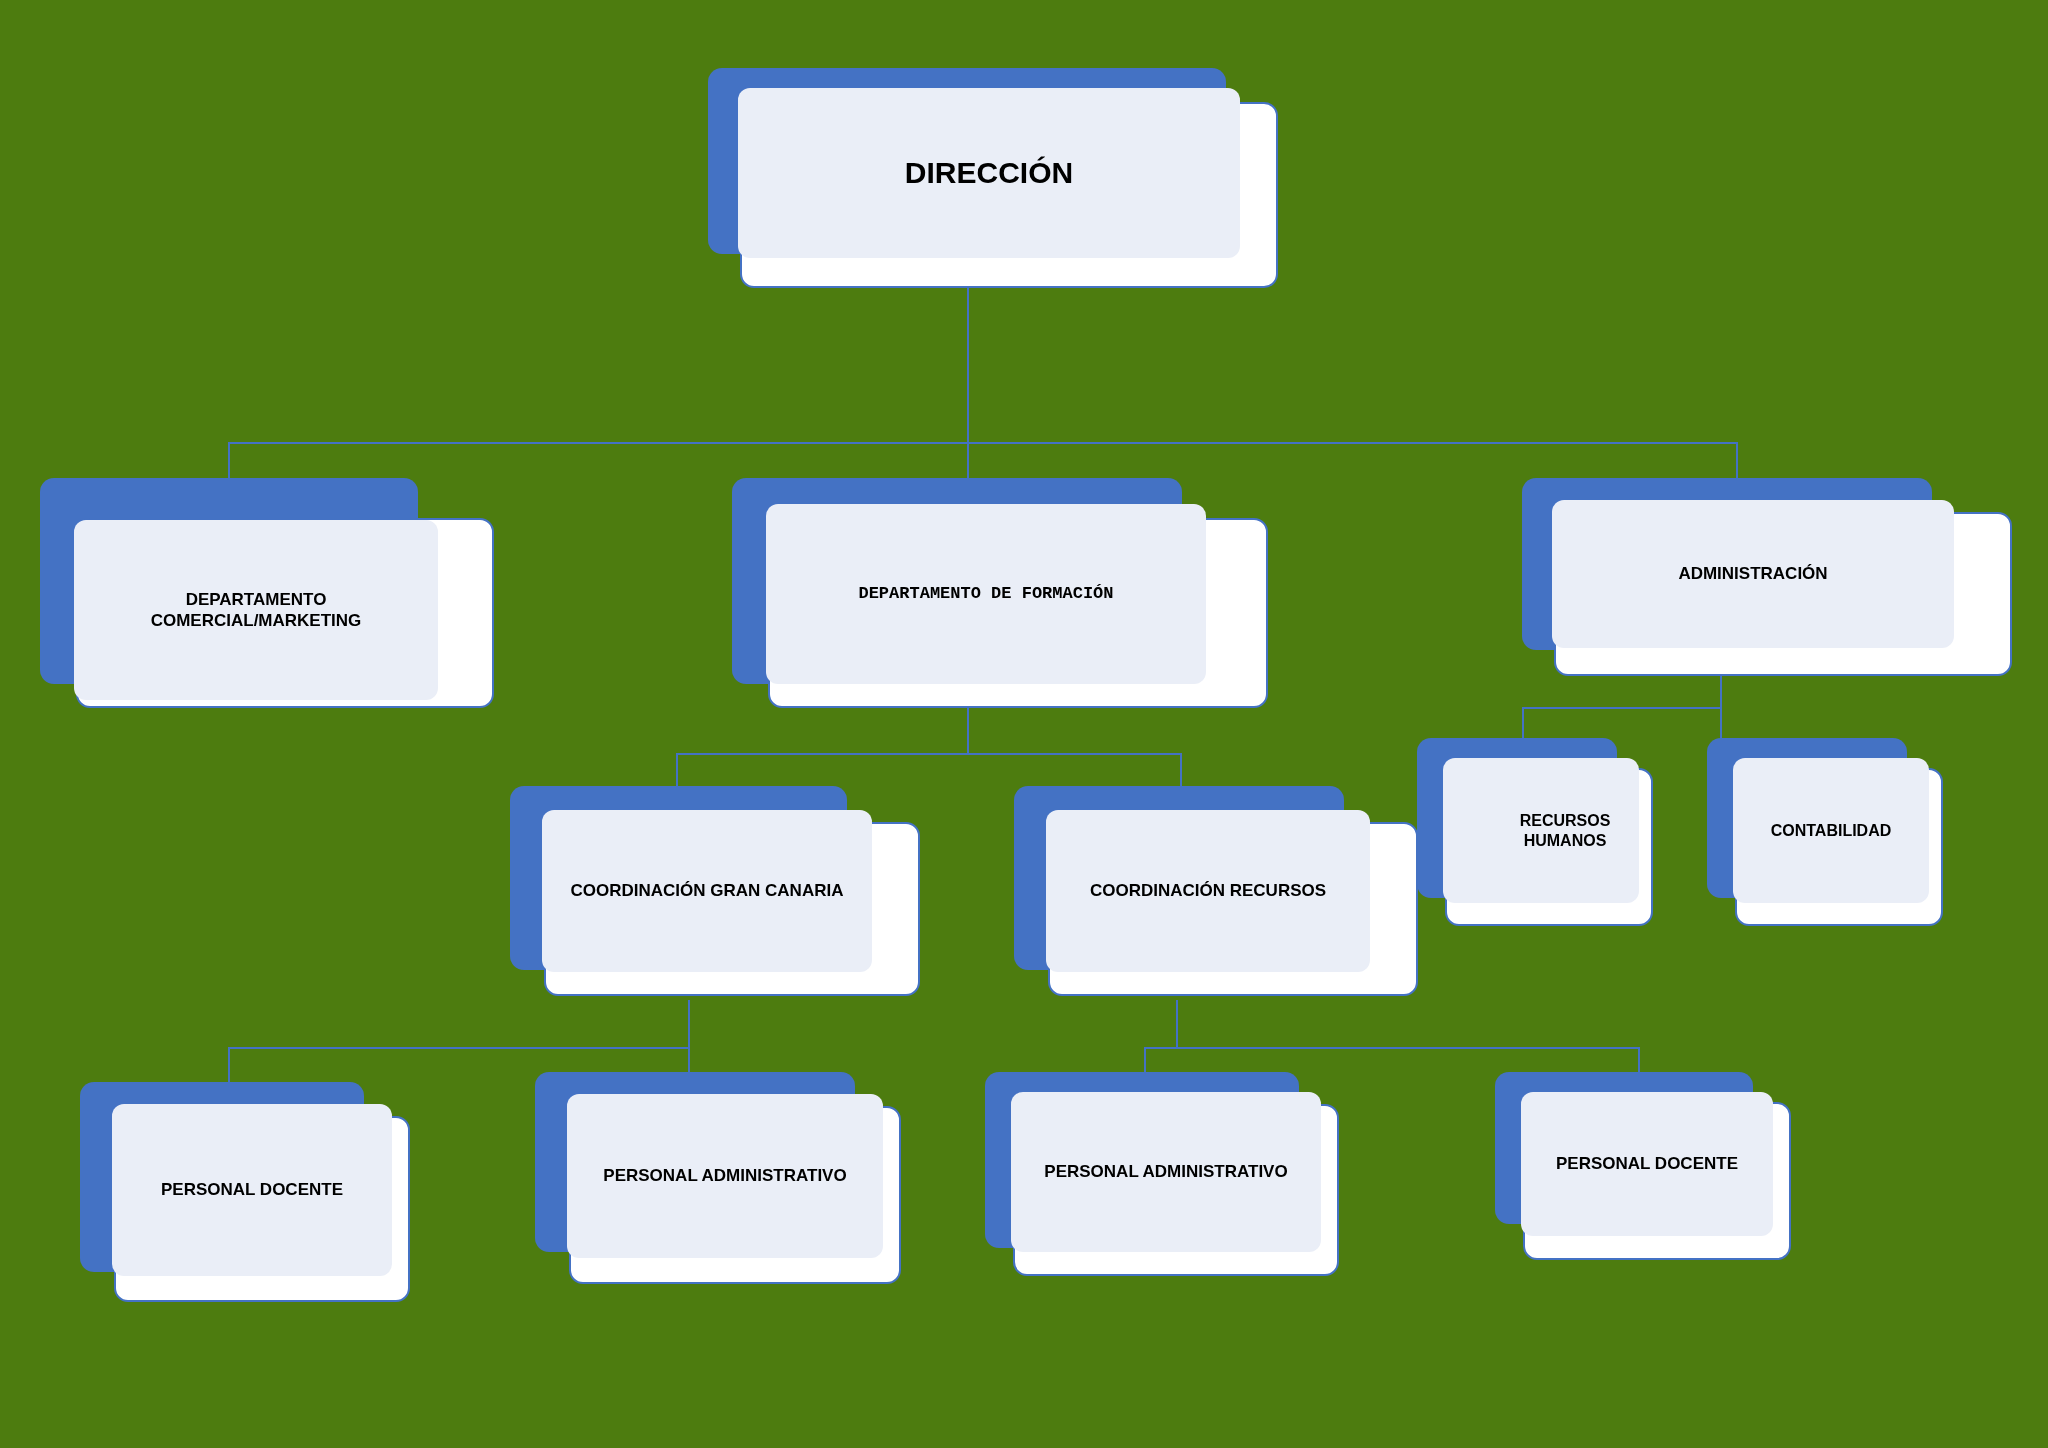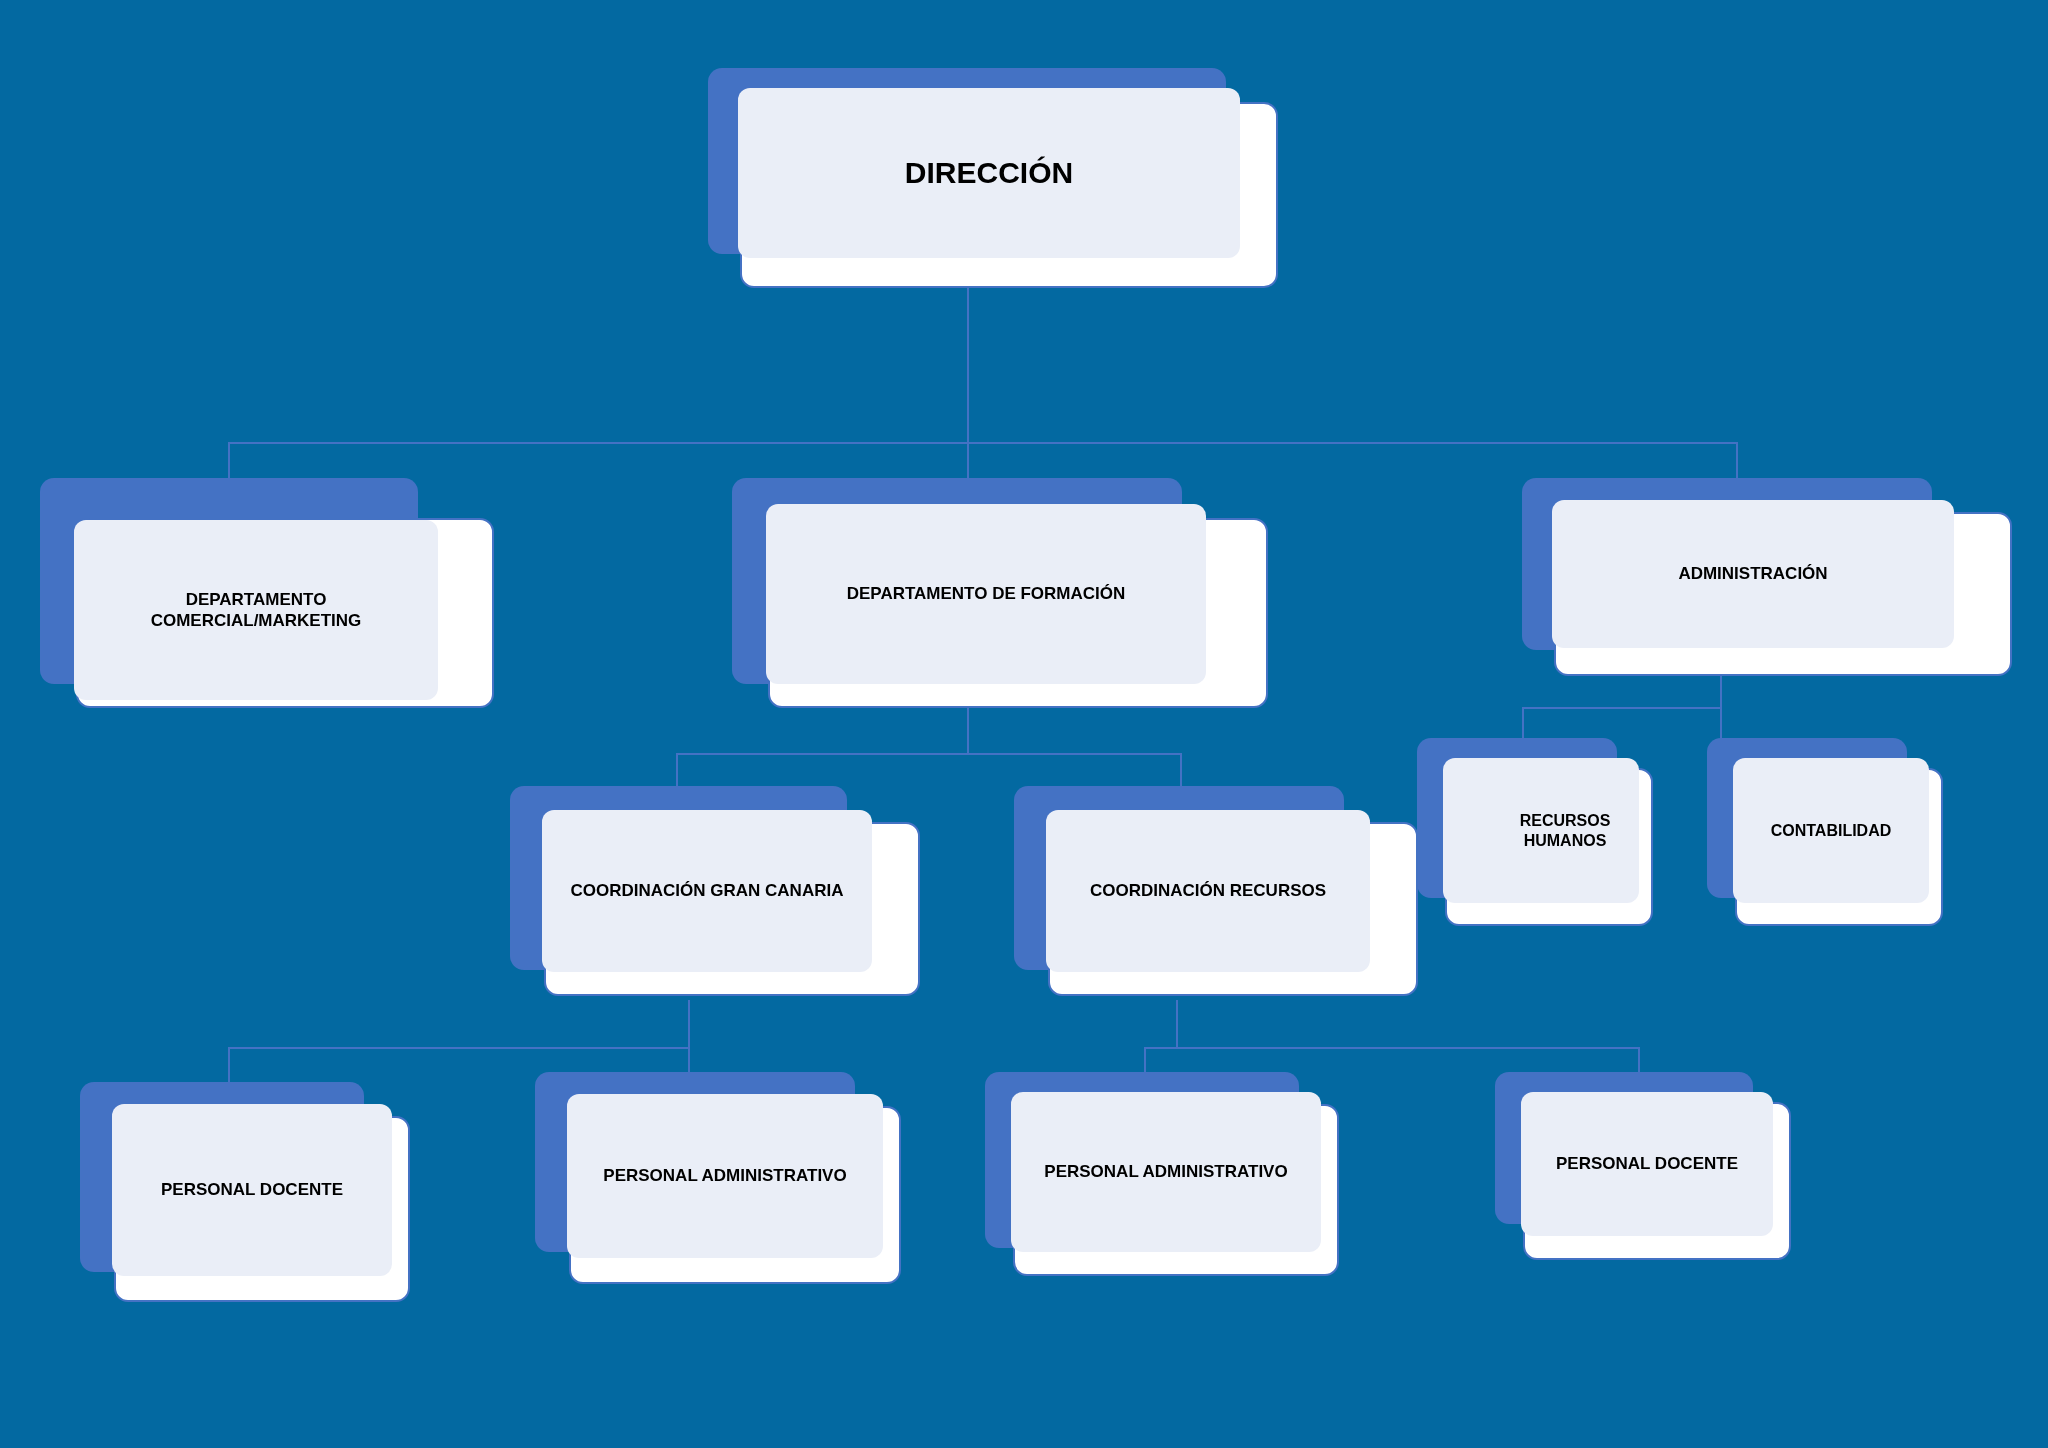--- a/index.html
+++ b/index.html
@@ -4,21 +4,21 @@
 <style>
   html, body {
     margin: 0;
     padding: 0;
     background: #ffffff;
   }
   #canvas {
     position: relative;
     width: 2048px;
     height: 1448px;
-    background: #0369a1;
+    background: #4d7c0f;
     overflow: hidden;
     font-family: "Liberation Sans", sans-serif;
   }
 
   
   .conn {
     position: absolute;
     background: #4472C4;
   }
   .conn.v { width: 2px; }
@@ -105,21 +105,21 @@
     <div class="layer mid" style="left:34px; top:26px; width:364px; height:180px;margin-top:16px;">
       <span class="node-label" style="font-size:17px;">DEPARTAMENTO
 COMERCIAL/MARKETING</span>
     </div>
   </div>
 
   <div class="node" style="left:732px; top:478px; width:510px; height:250px;">
     <div class="layer back" style="left:0px; top:0px; width:450px; height:206px;"></div>
     <div class="layer front" style="left:36px; top:40px; width:500px; height:190px;"></div>
     <div class="layer mid" style="left:34px; top:26px; width:440px; height:180px;">
-      <span class="node-label" style="font-size:17px;">DEPARTAMENTO DE FORMACIÓN</span>
+      <span class="node-label" style="font-size:17px;font-family:Liberation Mono, monospace;">DEPARTAMENTO DE FORMACIÓN</span>
     </div>
   </div>
 
   <div class="node" style="left:510px; top:786px; width:380px; height:222px;">
     <div class="layer back" style="left:0px; top:0px; width:337px; height:184px;"></div>
     <div class="layer front" style="left:34px; top:36px; width:376px; height:174px;"></div>
     <div class="layer mid" style="left:32px; top:24px; width:330px; height:162px;">
       <span class="node-label" style="font-size:17px;">COORDINACIÓN GRAN CANARIA</span>
     </div>
   </div>

